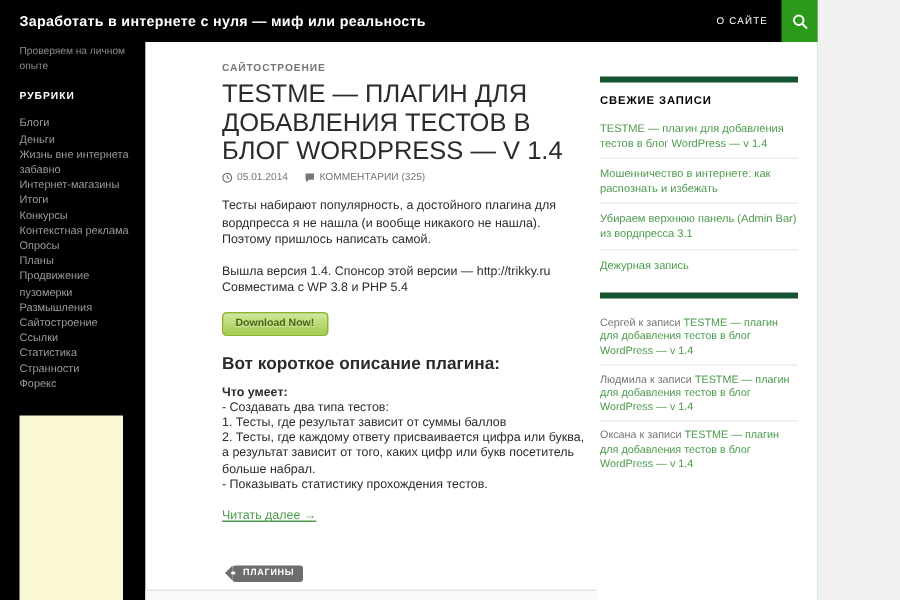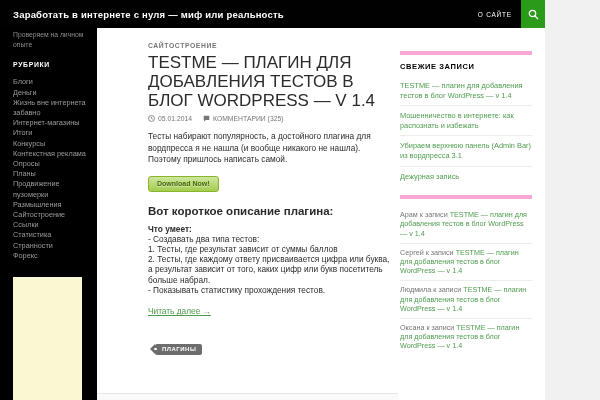--- a/index.html
+++ b/index.html
@@ -41,21 +41,21 @@
   .tag-row { margin-top:19px; }
   .tag-badge { position:relative; display:inline-block; margin-left:7px; background:#6d6d6d; color:#fff;
       font-size:6px; font-weight:bold; letter-spacing:0.5px; padding:2.5px 6px 2.5px 7px; border-radius:2px; cursor:pointer; }
   .tag-badge::before { content:""; position:absolute; left:-5px; top:0; border-top:5.5px solid transparent;
       border-bottom:5.5px solid transparent; border-right:5px solid #6d6d6d; }
   .tag-badge::after { content:""; position:absolute; left:-1px; top:4px; width:2.5px; height:2.5px; background:#fff; border-radius:50%; }
   .main-footer { position:absolute; top:365px; left:0; width:301px; height:7px; border-top:1px solid #e6e6e6; background:#fafafa; }
 
   
   .right-sidebar { position:absolute; top:28px; left:398px; width:147px; height:372px; background:#fff; padding:23px 13px 0 2px; }
-  .widget { border-top:4px solid #f9a8d4; padding-top:7px; }
+  .widget { border-top:4px solid #14532d; padding-top:7px; }
   .widget + .widget { margin-top:9px; }
   .widget-title { color:#000; font-size:7.5px; font-weight:bold; letter-spacing:0.6px; margin-bottom:5px; }
   .rp-list, .rc-list { list-style:none; }
   .rp-list li { padding:5px 0; color:#4d9b4d; font-size:7.4px; line-height:9.6px; cursor:pointer; }
   .rp-list li:not(:last-child) { border-bottom:1px solid #ececec; }
   .rc-list li { padding:4px 0 5px 0; font-size:7.2px; line-height:9.2px; }
   .rc-list li:not(:last-child) { border-bottom:1px solid #ececec; }
   .rc-author { color:#767676; }
   .rc-connector { color:#767676; }
   .rc-link { color:#4d9b4d; cursor:pointer; }
@@ -143,20 +143,24 @@
           <svg width="7" height="7" viewBox="0 0 10 10">
             <path d="M1 1 h8 v6 h-5 l-2.5 2.2 v-2.2 h-0.5 z" fill="#767676"></path>
           </svg>
         </span>
         <span>КОММЕНТАРИИ (325)</span>
       </span>
     </div>
 
     <div class="post-body">
       <p>Тесты набирают популярность, а достойного плагина для вордпресса я не нашла (и вообще никакого не нашла). Поэтому пришлось написать самой.</p>
+      <p>
+        <span>Вышла версия 1.4. Спонсор этой версии — http://trikky.ru</span><br>
+        <span>Совместима с WP 3.8 и PHP 5.4</span>
+      </p>
       <span class="download-btn">Download Now!</span>
       <h3 class="post-subheading">Вот короткое описание плагина:</h3>
       <div class="features-intro">Что умеет:</div>
       <ul class="features">
 
           <li>- Создавать два типа тестов:</li>
 
           <li>1. Тесты, где результат зависит от суммы баллов</li>
 
           <li>2. Тесты, где каждому ответу присваивается цифра или буква, а результат зависит от того, каких цифр или букв посетитель больше набрал.</li>
@@ -185,25 +189,20 @@
 
           <li>Убираем верхнюю панель (Admin Bar) из вордпресса 3.1</li>
 
           <li>Дежурная запись</li>
         </ul>
     </div>
 
     <div class="widget">
       <ul class="rc-list">
 
-          <li>
-            <span class="rc-author">Арам</span>
-            <span class="rc-connector">к записи</span>
-            <span class="rc-link">TESTME — плагин для добавления тестов в блог WordPress — v 1.4</span>
-          </li>
 
           <li>
             <span class="rc-author">Сергей</span>
             <span class="rc-connector">к записи</span>
             <span class="rc-link">TESTME — плагин для добавления тестов в блог WordPress — v 1.4</span>
           </li>
 
           <li>
             <span class="rc-author">Людмила</span>
             <span class="rc-connector">к записи</span>

